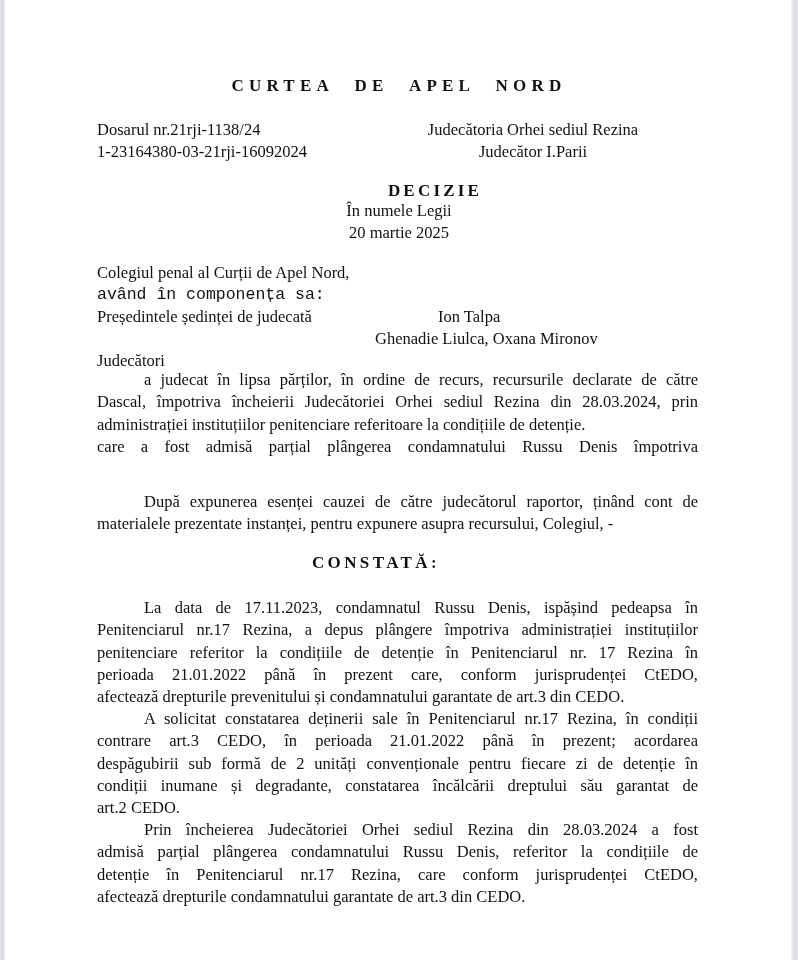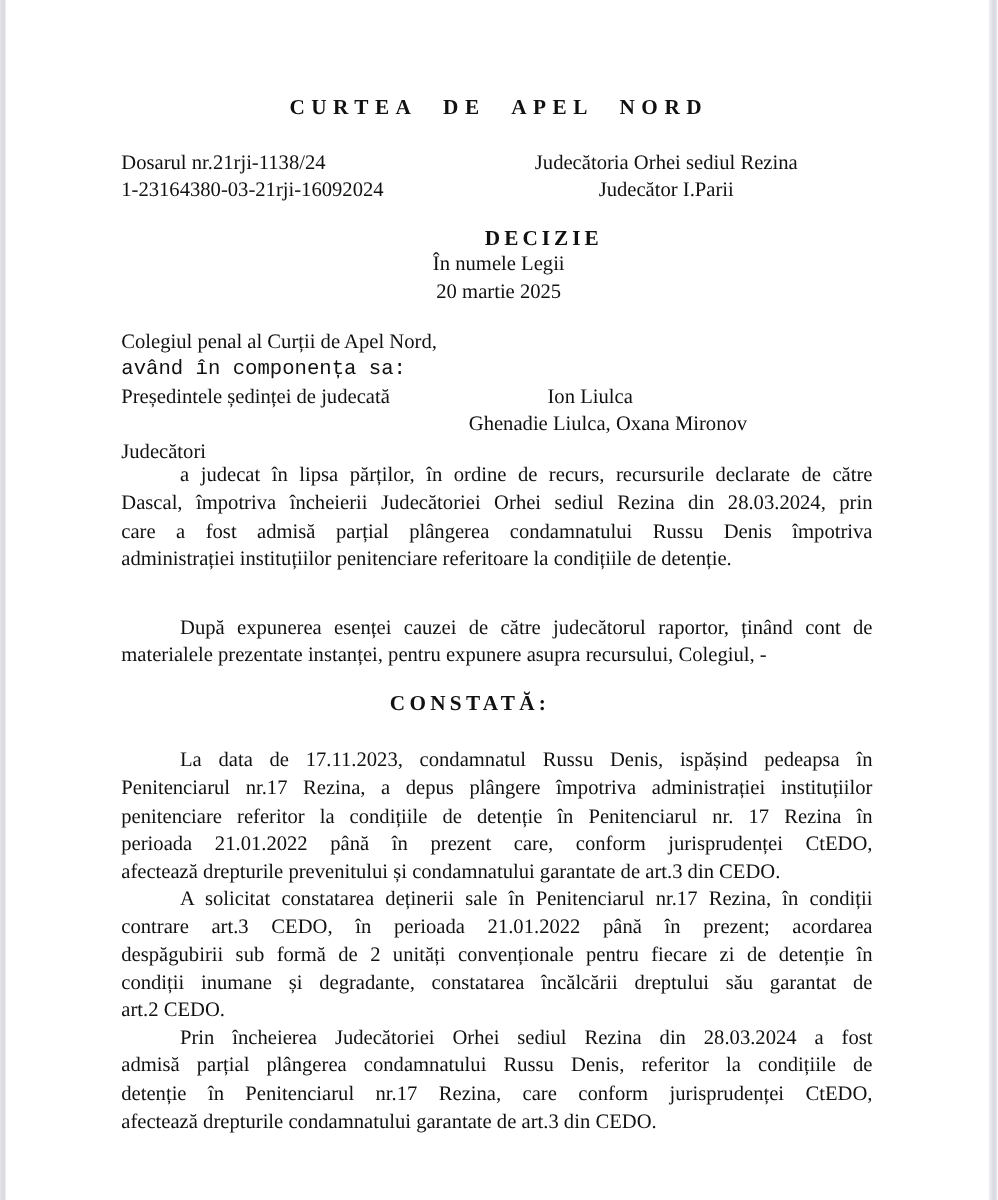--- a/index.html
+++ b/index.html
@@ -71,29 +71,29 @@
 <div class="abs hdr center" style="left:410px; width:246px; top:119px;">Judecătoria Orhei sediul Rezina</div>
 <div class="abs hdr center" style="left:410px; width:246px; top:141px;">Judecător I.Parii</div>
 
 <div class="abs decision-title">DECIZIE</div>
 <div class="abs sub" style="top:201px;">În numele Legii</div>
 <div class="abs sub" style="top:223px;">20 martie 2025</div>
 
 <div class="abs hdr" style="left:97px; top:262px;">Colegiul penal al Curții de Apel Nord,</div>
 <div class="abs hdr" style="left:97px; top:284px;font-family:Liberation Mono, monospace;">având în componența sa:</div>
 <div class="abs hdr" style="left:97px; top:306px;">Președintele ședinței de judecată</div>
-<div class="abs hdr" style="left:438px; top:306px;">Ion Liulca</div>
+<div class="abs hdr" style="left:438px; top:306px;">Ion Talpa</div>
 <div class="abs hdr" style="left:97px; top:328px;margin-top:22px;">Judecători</div>
 <div class="abs hdr" style="left:375px; top:328px;">Ghenadie Liulca, Oxana Mironov</div>
 
 <div class="para" style="top:369px;">
   <span class="line indent">a judecat în lipsa părților, în ordine de recurs, recursurile declarate de către</span>
   <span class="line">Dascal, împotriva încheierii Judecătoriei Orhei sediul Rezina din 28.03.2024, prin</span>
+  <span class="line last">administrației instituțiilor penitenciare referitoare la condițiile de detenție.</span>
   <span class="line">care a fost admisă parțial plângerea condamnatului Russu Denis împotriva</span>
-  <span class="line last">administrației instituțiilor penitenciare referitoare la condițiile de detenție.</span>
 </div>
 
 <div class="para" style="top:491px;">
   <span class="line indent">După expunerea esenței cauzei de către judecătorul raportor, ținând cont de</span>
   <span class="line last">materialele prezentate instanței, pentru expunere asupra recursului, Colegiul, -</span>
 </div>
 
 <div class="abs constata">CONSTATĂ:</div>
 
 <div class="para" style="top:597px;">

